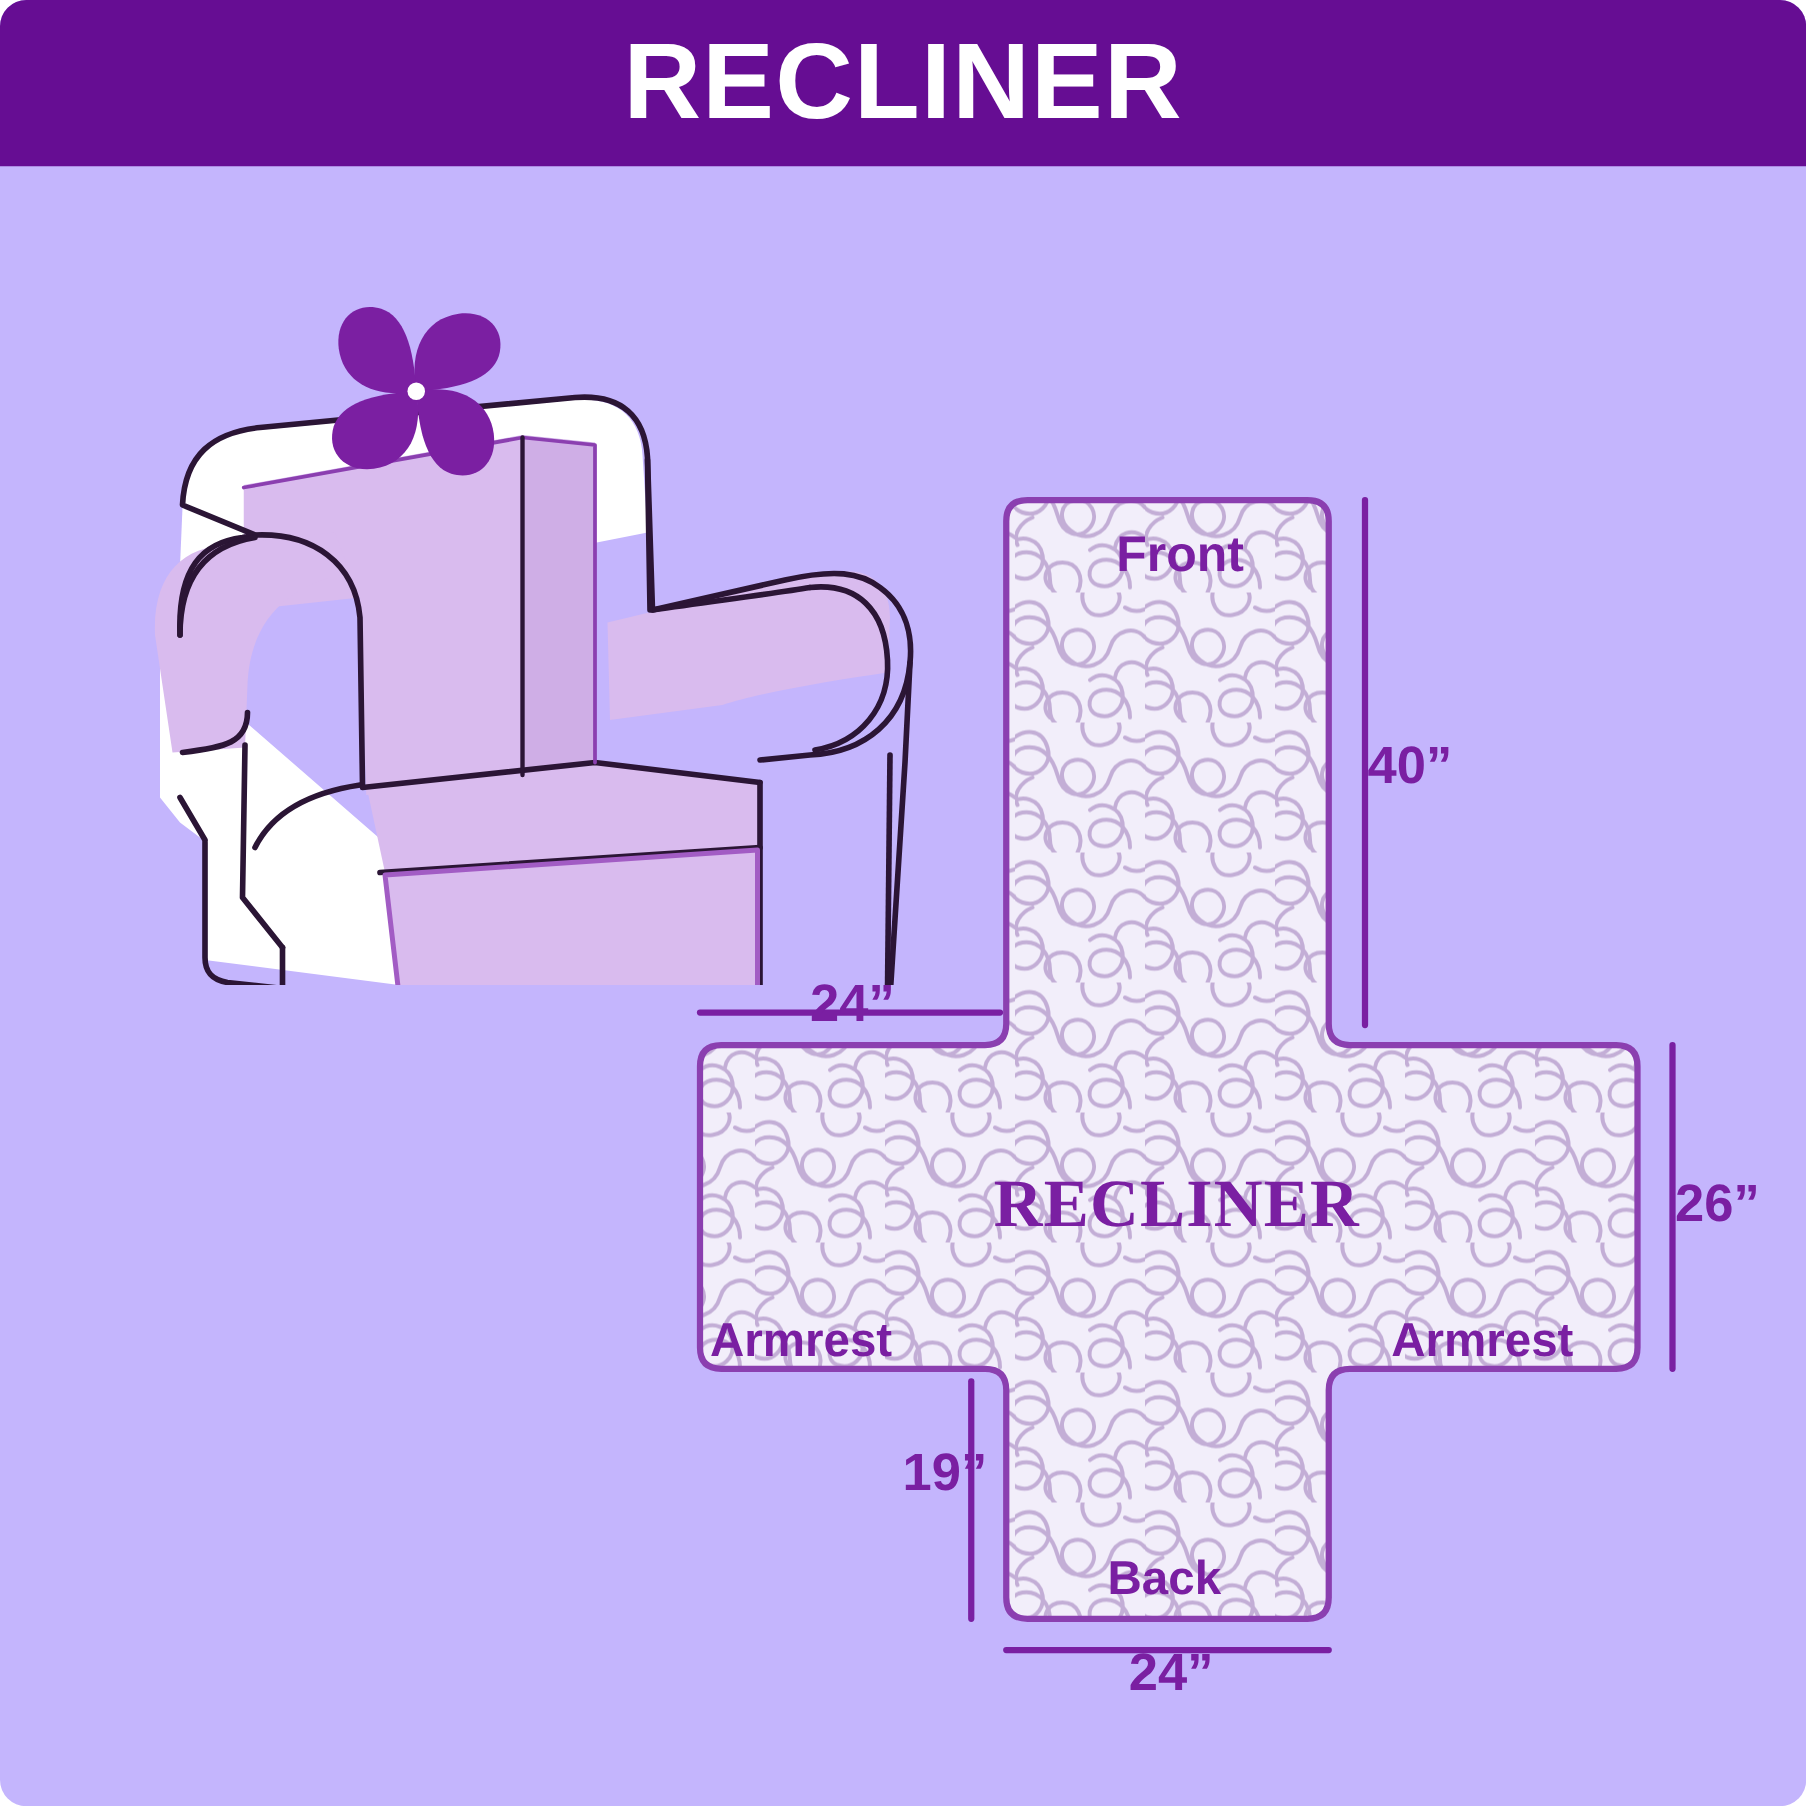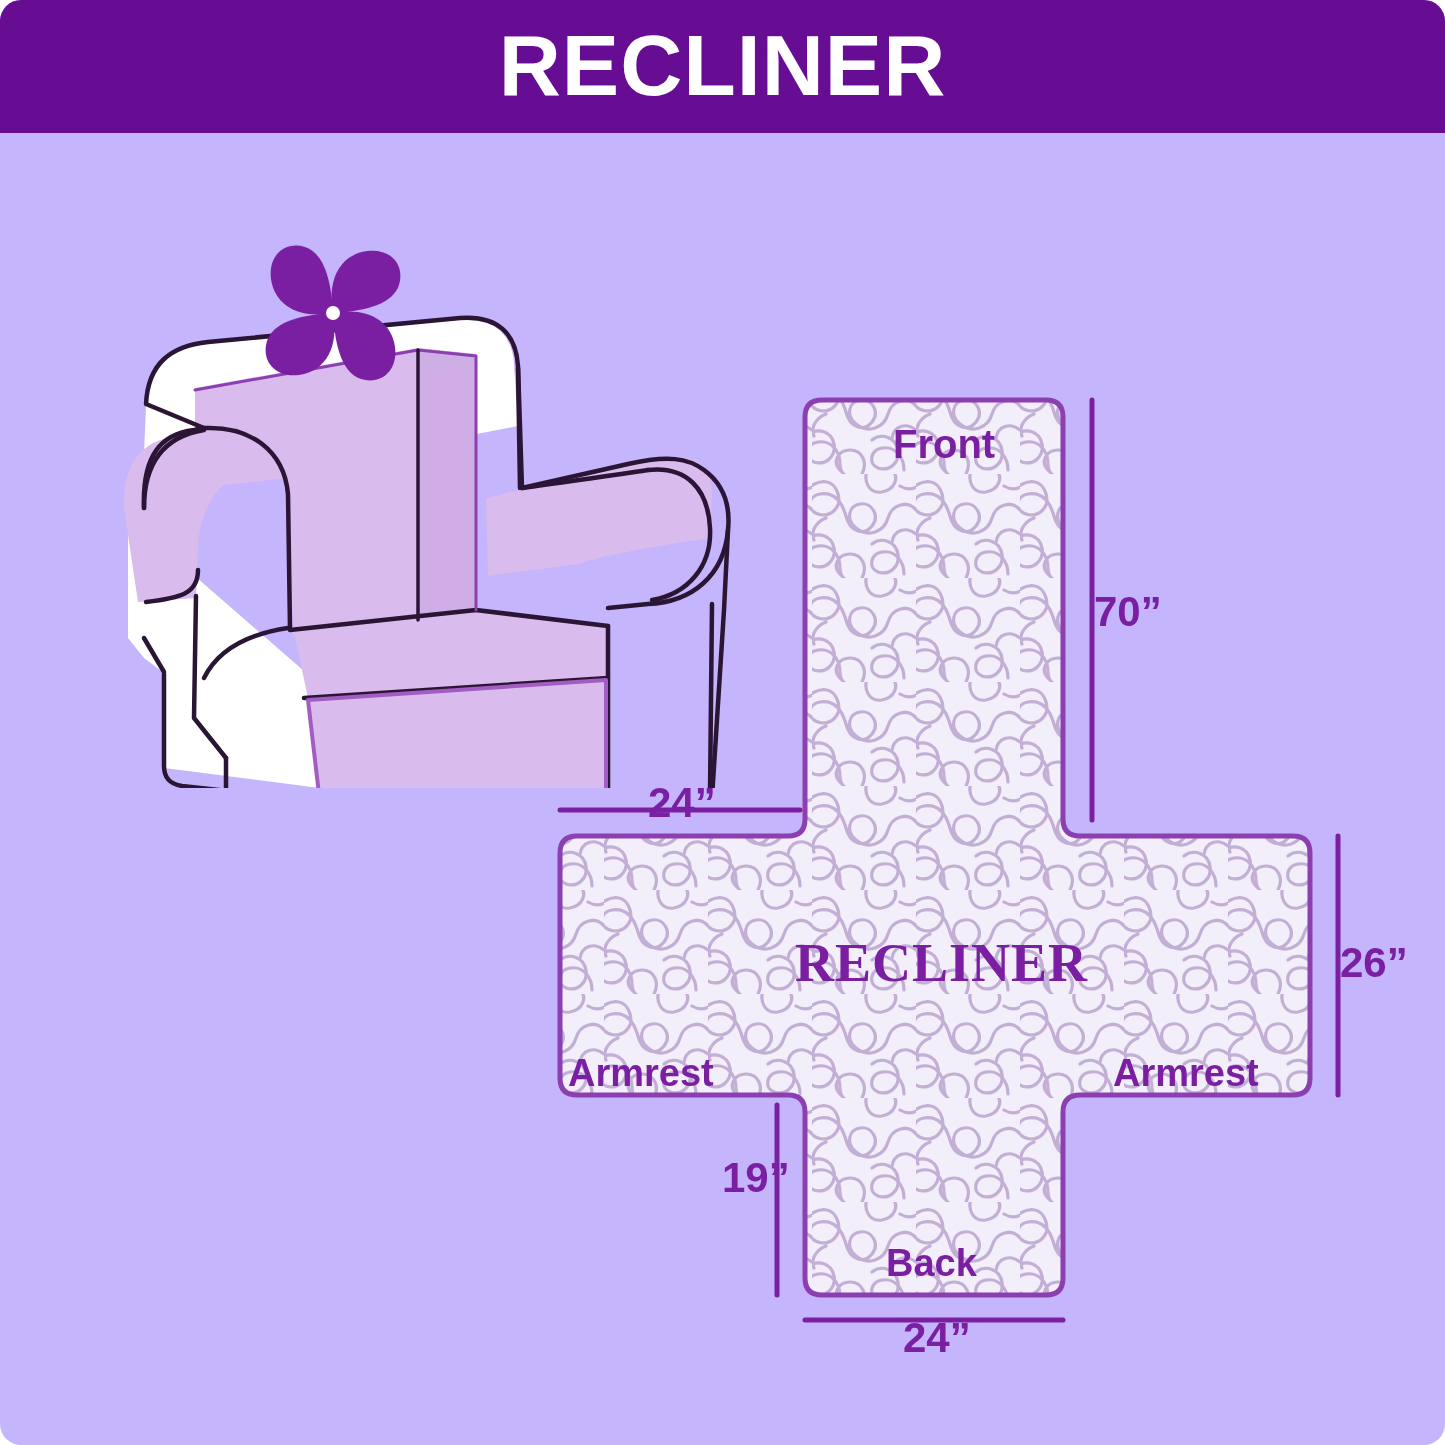--- a/index.html
+++ b/index.html
@@ -244,21 +244,21 @@
   <div class="pattern-label" id="label-back">Front</div>
 
   <div class="pattern-label" id="label-recliner">RECLINER</div>
 
   <div class="pattern-label" id="label-armrest-l">Armrest</div>
 
   <div class="pattern-label" id="label-armrest-r">Armrest</div>
 
   <div class="pattern-label" id="label-front">Back</div>
 
-  <div class="dim-label" id="dim-40">70”</div>
+  <div class="dim-label" id="dim-40">40”</div>
 
   <div class="dim-label" id="dim-24-top">24”</div>
 
   <div class="dim-label" id="dim-23">26”</div>
 
   <div class="dim-label" id="dim-19">19”</div>
 
   <div class="dim-label" id="dim-24-bottom">24”</div>
 
 </div>

